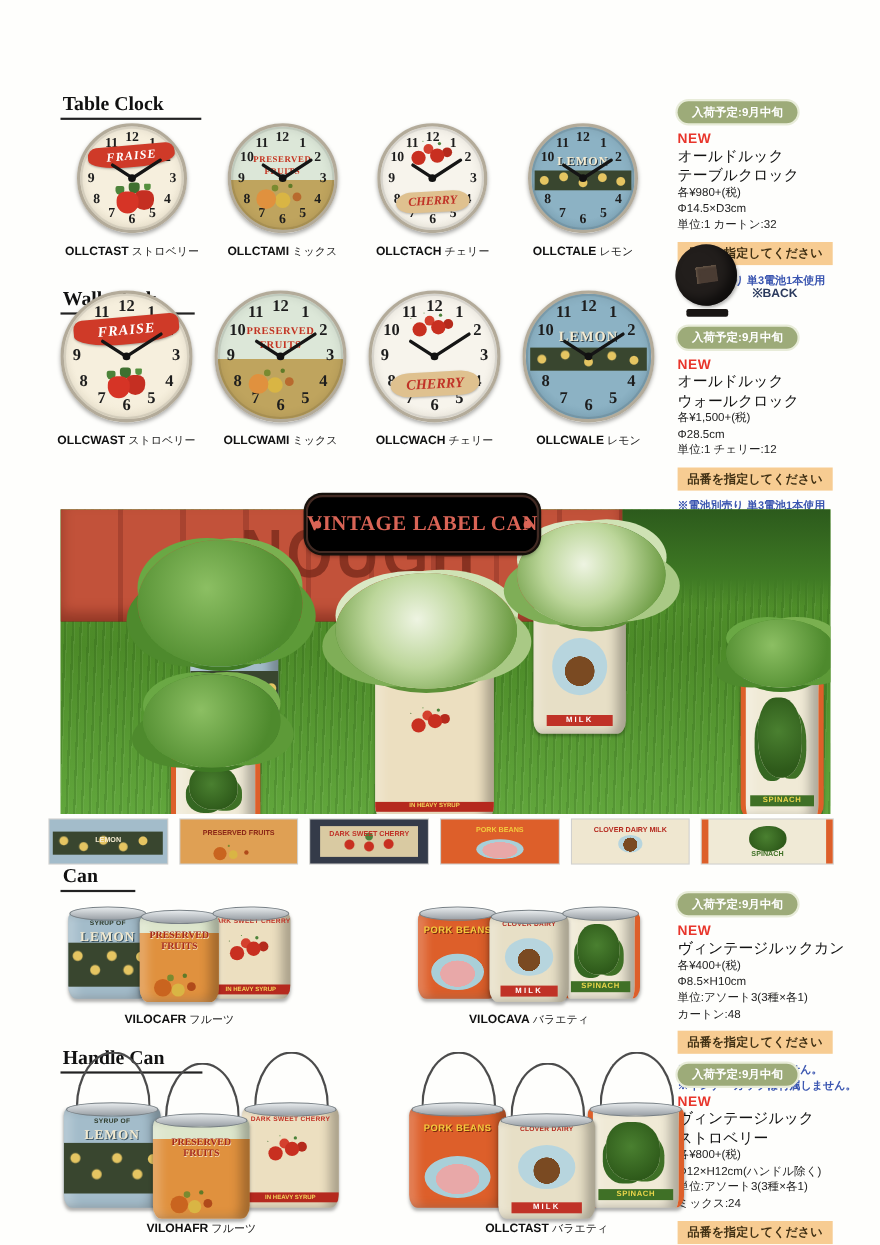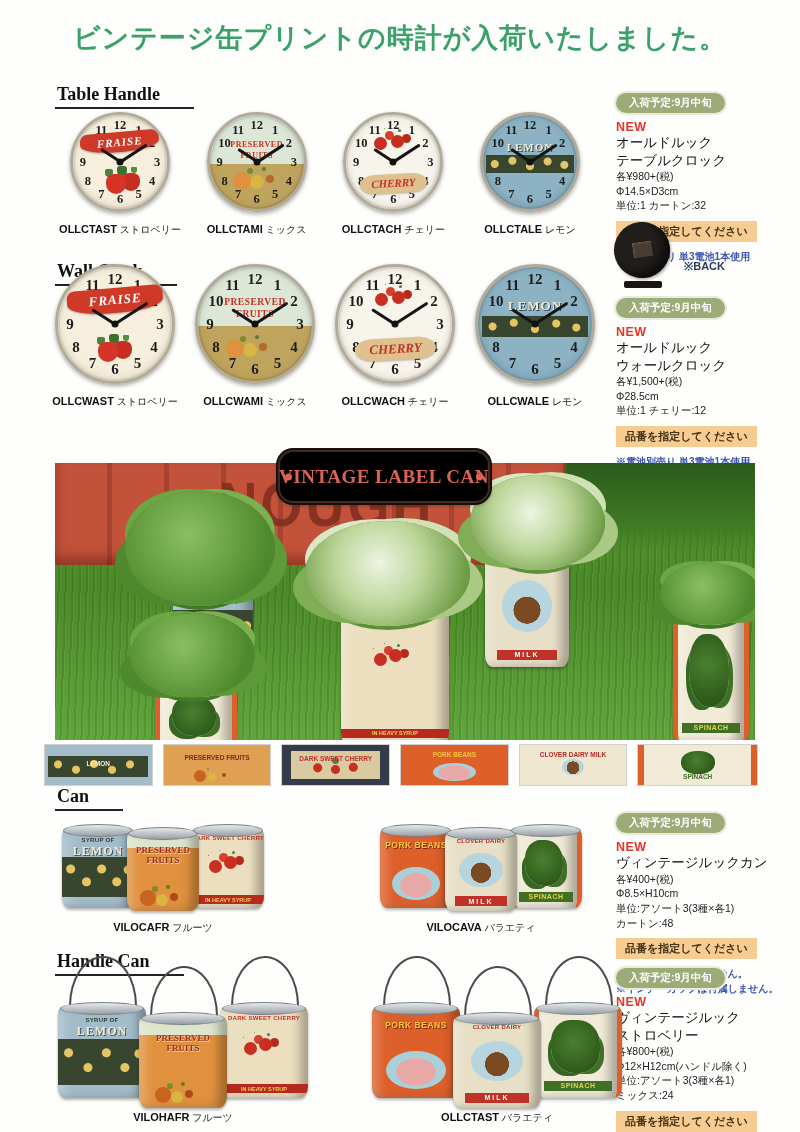--- a/index.html
+++ b/index.html
@@ -243,23 +243,22 @@
   .cans-row.handles .can-wrap.mid{transform:translateY(10px);}
   .group-label{margin-top:9px;text-align:center;white-space:nowrap;}
   .group-label .code{font-weight:bold;font-size:11px;color:#111;}
   .group-label .jpname{font-size:10px;color:#222;}
 </style>
 </head>
 <body>
 
 <div class="page">
 
-  <div class="page-title">ビンテージ缶プリントの時計が入荷いたしました。</div>
-
-  <div class="sec-head" id="head-table">Table Handle</div>
+
+  <div class="sec-head" id="head-table">Table Clock</div>
   <div class="clock-row" id="table-clocks">
       <div class="clock-item">
         <div class="clock v-strawberry sz-t">
           <span class="numeral" style="left: 50%; top: 10.5%;">12</span>
           <span class="numeral" style="left: 69.75%; top: 15.792%;">1</span>
           <span class="numeral" style="left: 84.208%; top: 30.25%;">2</span>
           <span class="numeral" style="left: 89.5%; top: 50%;">3</span>
           <span class="numeral" style="left: 84.208%; top: 69.75%;">4</span>
           <span class="numeral" style="left: 69.75%; top: 84.208%;">5</span>
           <span class="numeral" style="left: 50%; top: 89.5%;">6</span>

